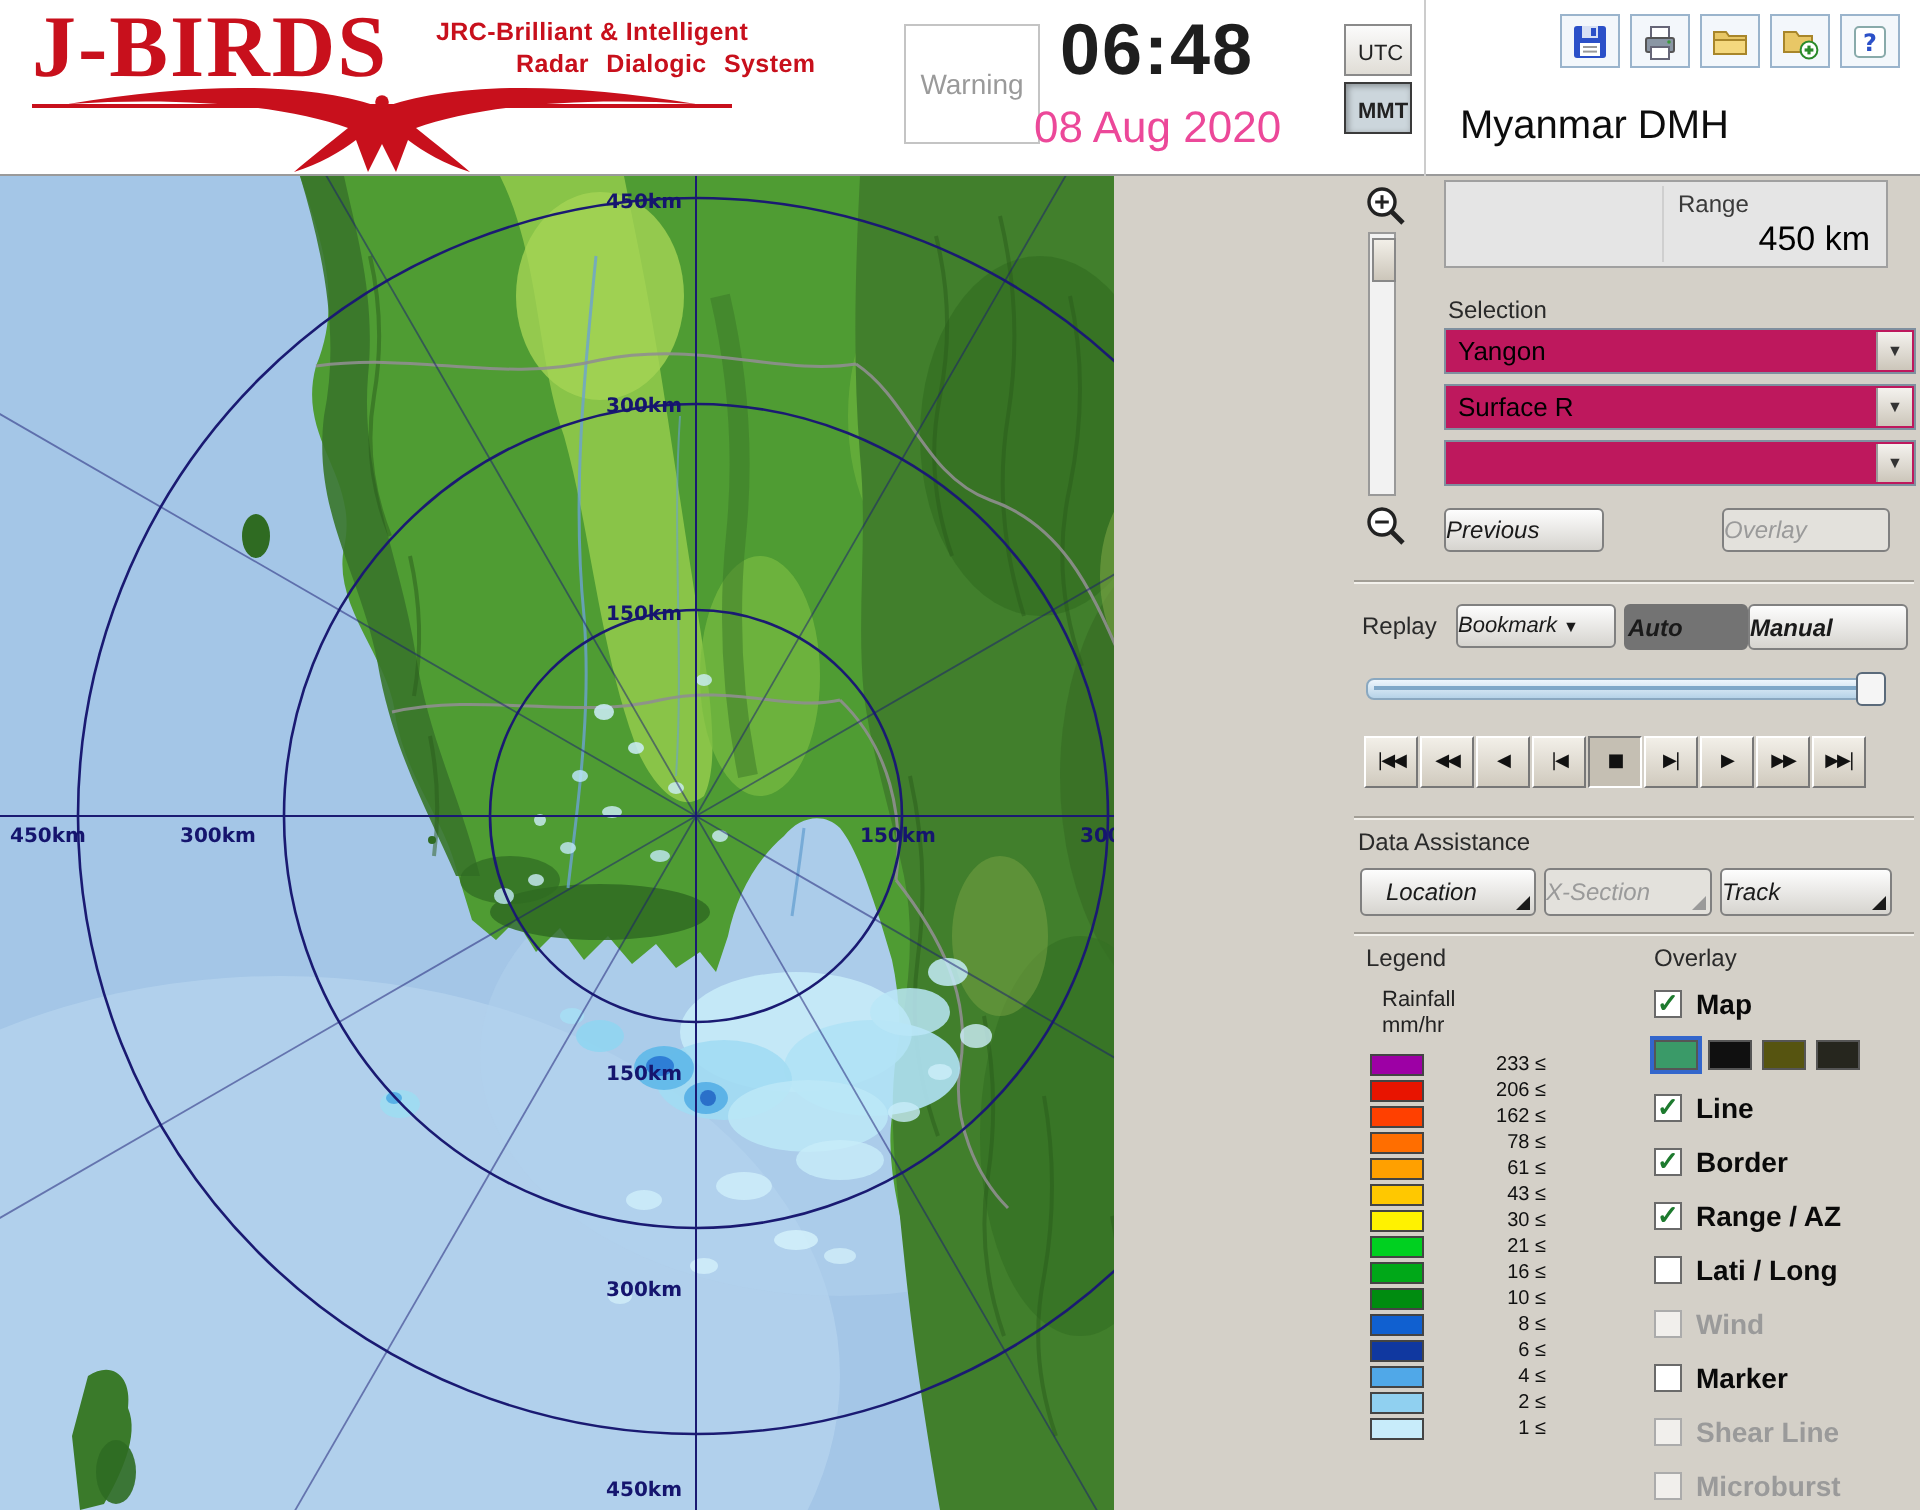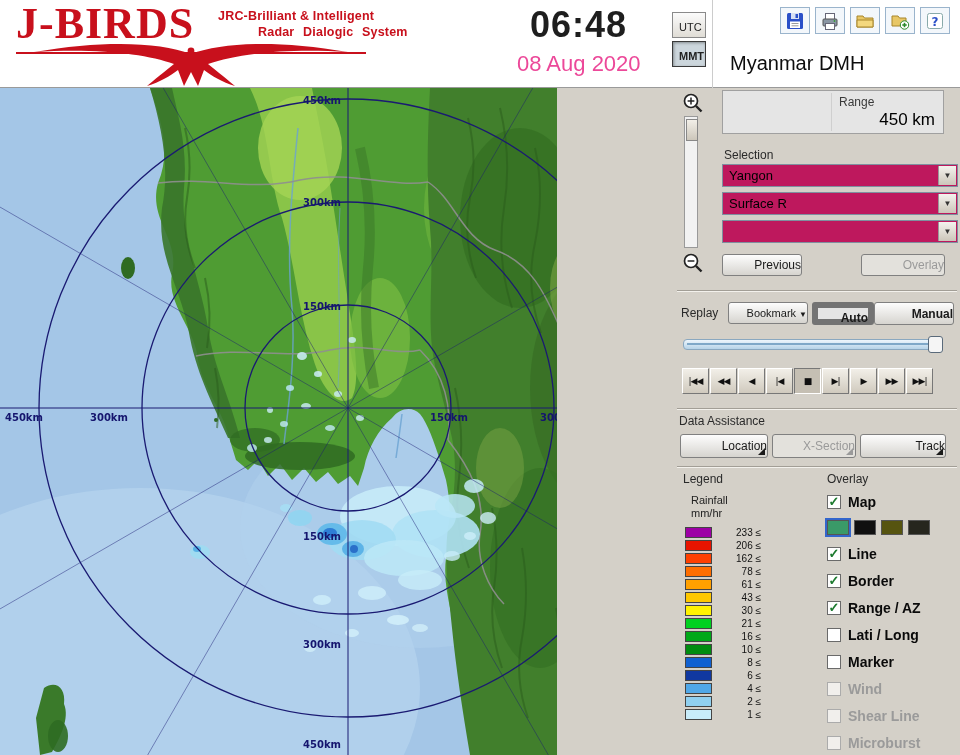--- a/index.html
+++ b/index.html
@@ -42,52 +42,52 @@
   .info-box{left:47px;top:2px;width:222px;height:44px;background:#e5e5e5;border:1px solid #a0a0a0;}
   .info-divider{position:absolute;left:108px;top:2px;width:1px;height:38px;background:#cfcfcf;}
   .range-label{position:absolute;left:116px;top:4px;font-size:12px;color:#3a3a3a;}
   .range-value{position:absolute;right:8px;top:19px;font-size:17px;color:#000;}
   .section-label{font-size:12px;color:#2a2a2a;}
   #selection-label{left:49px;top:60px;}
   .dropdown{left:47px;width:236px;height:23px;background:#be185d;border:1px solid #7f8f9f;}
   #dd1{top:76px;} #dd2{top:104px;} #dd3{top:132px;}
   .dd-text{position:absolute;left:6px;top:0;font-size:13px;line-height:21px;color:#000;}
   .dd-arrow{position:absolute;right:1px;top:1px;width:17px;height:19px;background:linear-gradient(#f4f2ee,#ccc6ba);border-left:1px solid #9a9a9a;display:flex;align-items:center;justify-content:center;font-size:8px;color:#333;}
-  .btn{height:22px;border:1px solid #808080;border-radius:3px;background:linear-gradient(#fdfdfd,#d6d4cf);font-size:12px;color:#1a1a1a;text-align:right;line-height:20px;cursor:pointer;padding:0;}
+  .btn{height:22px;border:1px solid #808080;border-radius:3px;background:linear-gradient(#fdfdfd,#d6d4cf);font-size:12px;color:#1a1a1a;text-align:left;line-height:20px;cursor:pointer;padding:0;font-style:italic;}
   #previous-btn{left:47px;top:166px;width:80px;}
   #select-btn{left:186px;top:166px;width:84px;}
   .btn-disabled{color:#9a9a9a !important;background:#e3e1dc !important;cursor:default;}
   .hdivider{left:2px;width:280px;height:2px;border-top:1px solid #a29e96;border-bottom:1px solid #f3f1ec;}
   #div1{top:202px;} #div2{top:320px;} #div3{top:378px;}
   #replay-label{left:6px;top:218px;}
   #bookmark-btn{left:53px;top:214px;width:80px;height:22px;font-size:11px;}
   .bk-arrow{font-size:8px;margin-left:3px;}
   #auto-btn{left:137px;top:214px;width:62px;height:23px;font-weight:bold;}
-  .toggle-selected{background:#e5e5e5;border:6px solid #737373;}
+  .toggle-selected{background:#737373;border:2px solid #737373;}
   #manual-btn{left:199px;top:214px;width:80px;height:23px;font-weight:bold;}
   .replay-slider{left:8px;top:248px;width:260px;height:15px;}
   .replay-track{position:absolute;left:0;top:3px;width:258px;height:9px;border:1px solid #8aa8c0;border-radius:4px;background:linear-gradient(#eef6fc,#b6d3e8);}
   .replay-track::after{content:"";position:absolute;left:3px;right:3px;top:3px;height:2px;background:#7fa8c8;}
   .replay-handle{position:absolute;right:0;top:0;width:13px;height:15px;background:#f5f5f5;border:1px solid #5a6a7a;border-radius:3px;}
   #playback-row{left:7px;top:280px;display:flex;gap:1px;}
   .pb-btn{width:27px;height:26px;background:linear-gradient(#f2efe8,#d0cabe);border:1px solid;border-color:#fff #777 #777 #fff;font-size:9px;letter-spacing:-1px;color:#111;display:flex;align-items:center;justify-content:center;padding:0;cursor:pointer;font-family:"DejaVu Sans",sans-serif;}
   .pb-pressed{border-color:#777 #fff #fff #777;background:#c5bfb3;}
   #assist-label{left:4px;top:326px;}
   .da-btn{top:346px;height:24px;position:absolute;}
   .da-btn::after{content:"";position:absolute;right:2px;bottom:2px;border-left:7px solid transparent;border-bottom:7px solid #1a1a1a;}
   .da-btn.btn-disabled::after{border-bottom-color:#9a9a9a;}
-  #location-btn{left:5px;width:88px;}
+  #location-btn{left:5px;width:88px;padding-left:12px;}
   #xsection-btn{left:97px;width:84px;}
   #track-btn{left:185px;width:86px;}
   #legend-label{left:8px;top:384px;}
   #overlay-label{left:152px;top:384px;}
   .legend-unit{left:16px;font-size:11px;color:#222;}
   #legend-unit1{top:406px;} #legend-unit2{top:419px;}
   #legend-rows{left:10px;top:438px;width:130px;}
-  .legend-row{display:flex;align-items:center;height:13px;}
+  .legend-row{display:flex;align-items:center;height:13px;gap:12px;}
   .legend-chip{width:27px;height:11px;border:1px solid #444;box-sizing:border-box;margin-right:5px;}
   .legend-val{width:44px;text-align:right;font-size:10px;color:#111;white-space:nowrap;}
   #overlay-list{left:152px;top:402px;width:132px;}
   .ov-row{display:flex;align-items:center;gap:7px;height:27px;}
   .ov-row.first{height:24px;}
   .cb{width:14px;height:14px;background:#fff;border:1px solid #6a6a6a;box-sizing:border-box;font-size:13px;line-height:12px;text-align:center;color:#1d7a2e;font-weight:bold;cursor:pointer;}
   .ov-label{font-size:14px;font-weight:bold;color:#0a0a0a;}
   .ov-disabled .cb{border-color:#ababab;background:#f1efec;cursor:default;}
   .ov-disabled .ov-label{color:#9a9a9a;}
   .swatch-row{display:flex;align-items:center;gap:5px;height:26px;}
@@ -102,20 +102,23 @@
     <div class="logo-title">J-BIRDS</div>
     <div class="logo-sub logo-sub1">JRC-Brilliant &amp; Intelligent</div>
     <div class="logo-sub logo-sub2">Radar Dialogic System</div>
     <svg class="eagle" width="350" height="46" viewBox="0 0 350 46">
       <line x1="0" y1="11" x2="350" y2="11" stroke="#c8101c" stroke-width="2"></line>
       <path fill="#c8101c" d="M175,12 C143,0 88,-2 18,10 C82,6 130,12 158,22 C148,30 138,38 131,44 C144,40 154,34 162,28 L168,44 L175,30 L182,44 L188,28 C196,34 206,40 219,44 C212,38 202,30 192,22 C220,12 268,6 332,10 C262,-2 207,0 175,12 Z"></path>
       <circle cx="175" cy="9" r="3.4" fill="#c8101c"></circle>
     </svg>
   </div>
 
+  <div class="warning-box">
+    <span>Warning</span>
+  </div>
 
   <div class="time">06:48</div>
   <div class="date">08 Aug 2020</div>
 
   <button class="tz-btn" id="tz-utc">UTC</button>
   <button class="tz-btn tz-selected" id="tz-mmt">MMT</button>
 
   <div class="header-vline"></div>
 
   <div class="toolbar">
@@ -466,30 +469,30 @@
         <span class="ov-label">Border</span>
       </div>
       <div class="ov-row">
         <span class="cb">✓</span>
         <span class="ov-label">Range / AZ</span>
       </div>
       <div class="ov-row">
         <span class="cb"></span>
         <span class="ov-label">Lati / Long</span>
       </div>
+      <div class="ov-row ov-disabled">
+        <span class="cb"></span>
+        <span class="ov-label">Wind</span>
+      </div>
       <div class="ov-row">
         <span class="cb"></span>
         <span class="ov-label">Marker</span>
       </div>
       <div class="ov-row ov-disabled">
         <span class="cb"></span>
-        <span class="ov-label">Wind</span>
-      </div>
-      <div class="ov-row ov-disabled">
-        <span class="cb"></span>
         <span class="ov-label">Shear Line</span>
       </div>
       <div class="ov-row ov-disabled">
         <span class="cb"></span>
         <span class="ov-label">Microburst</span>
       </div>
     </div>
 
 </div>
 

